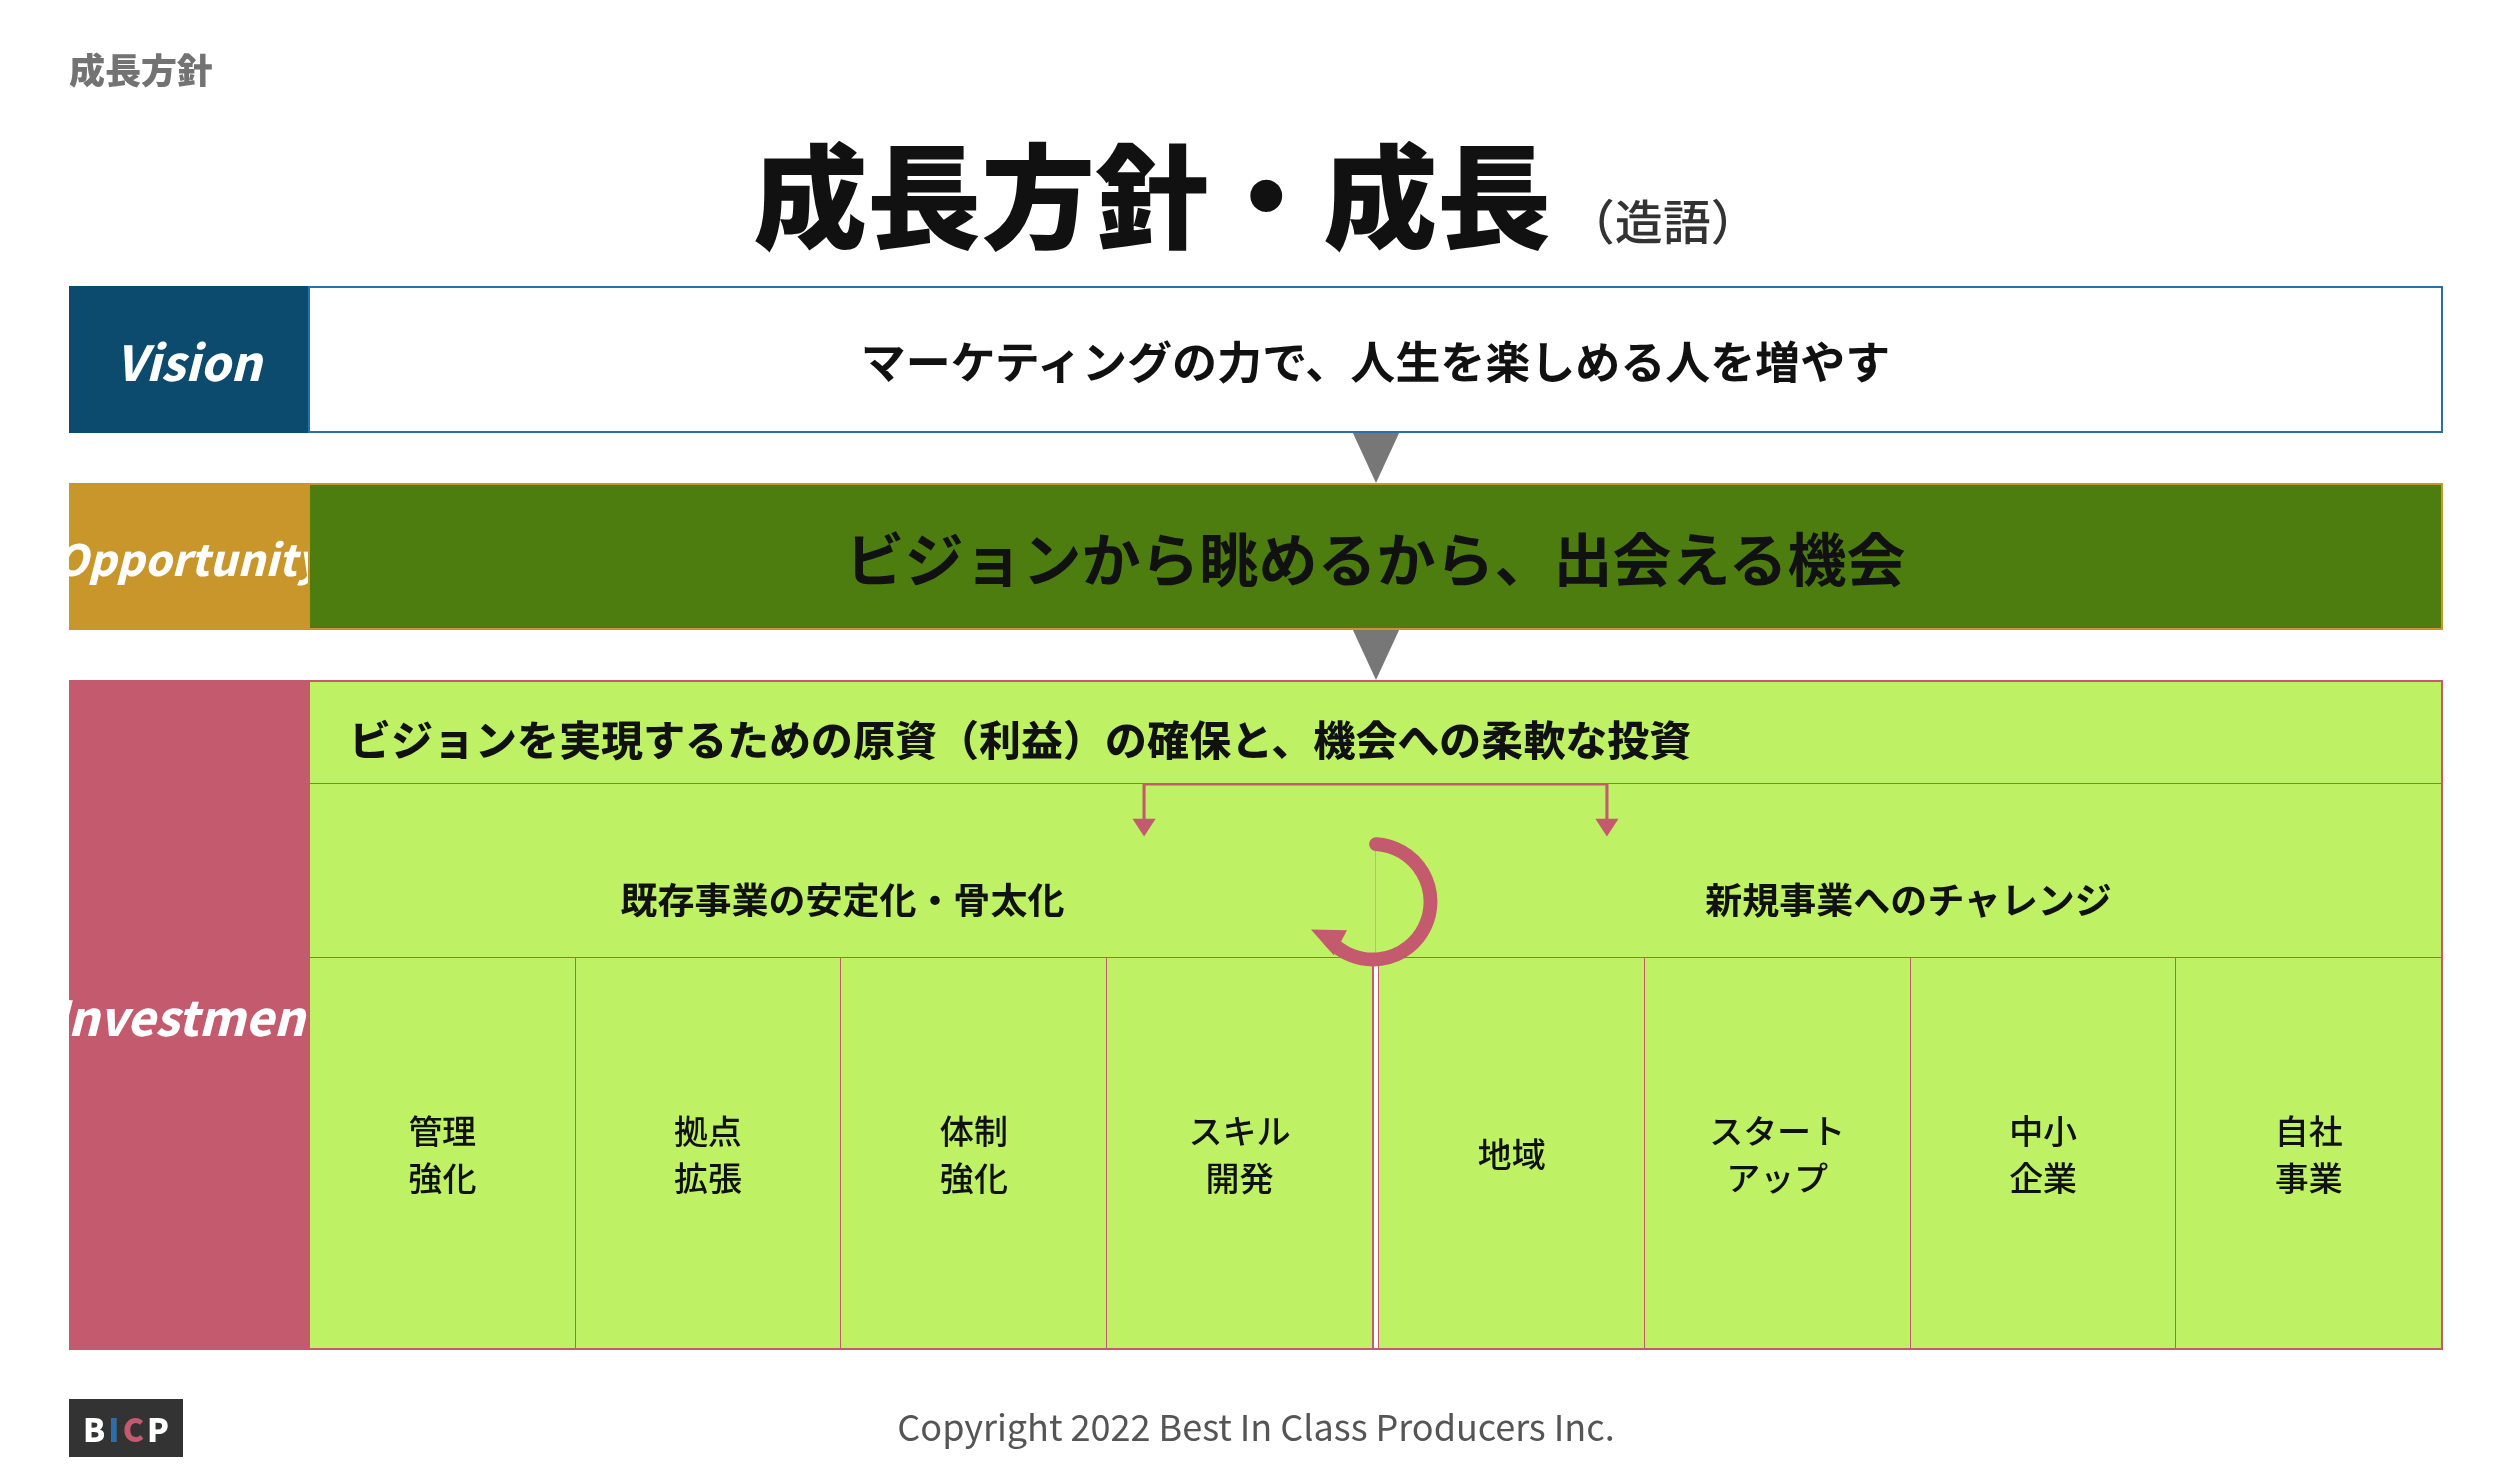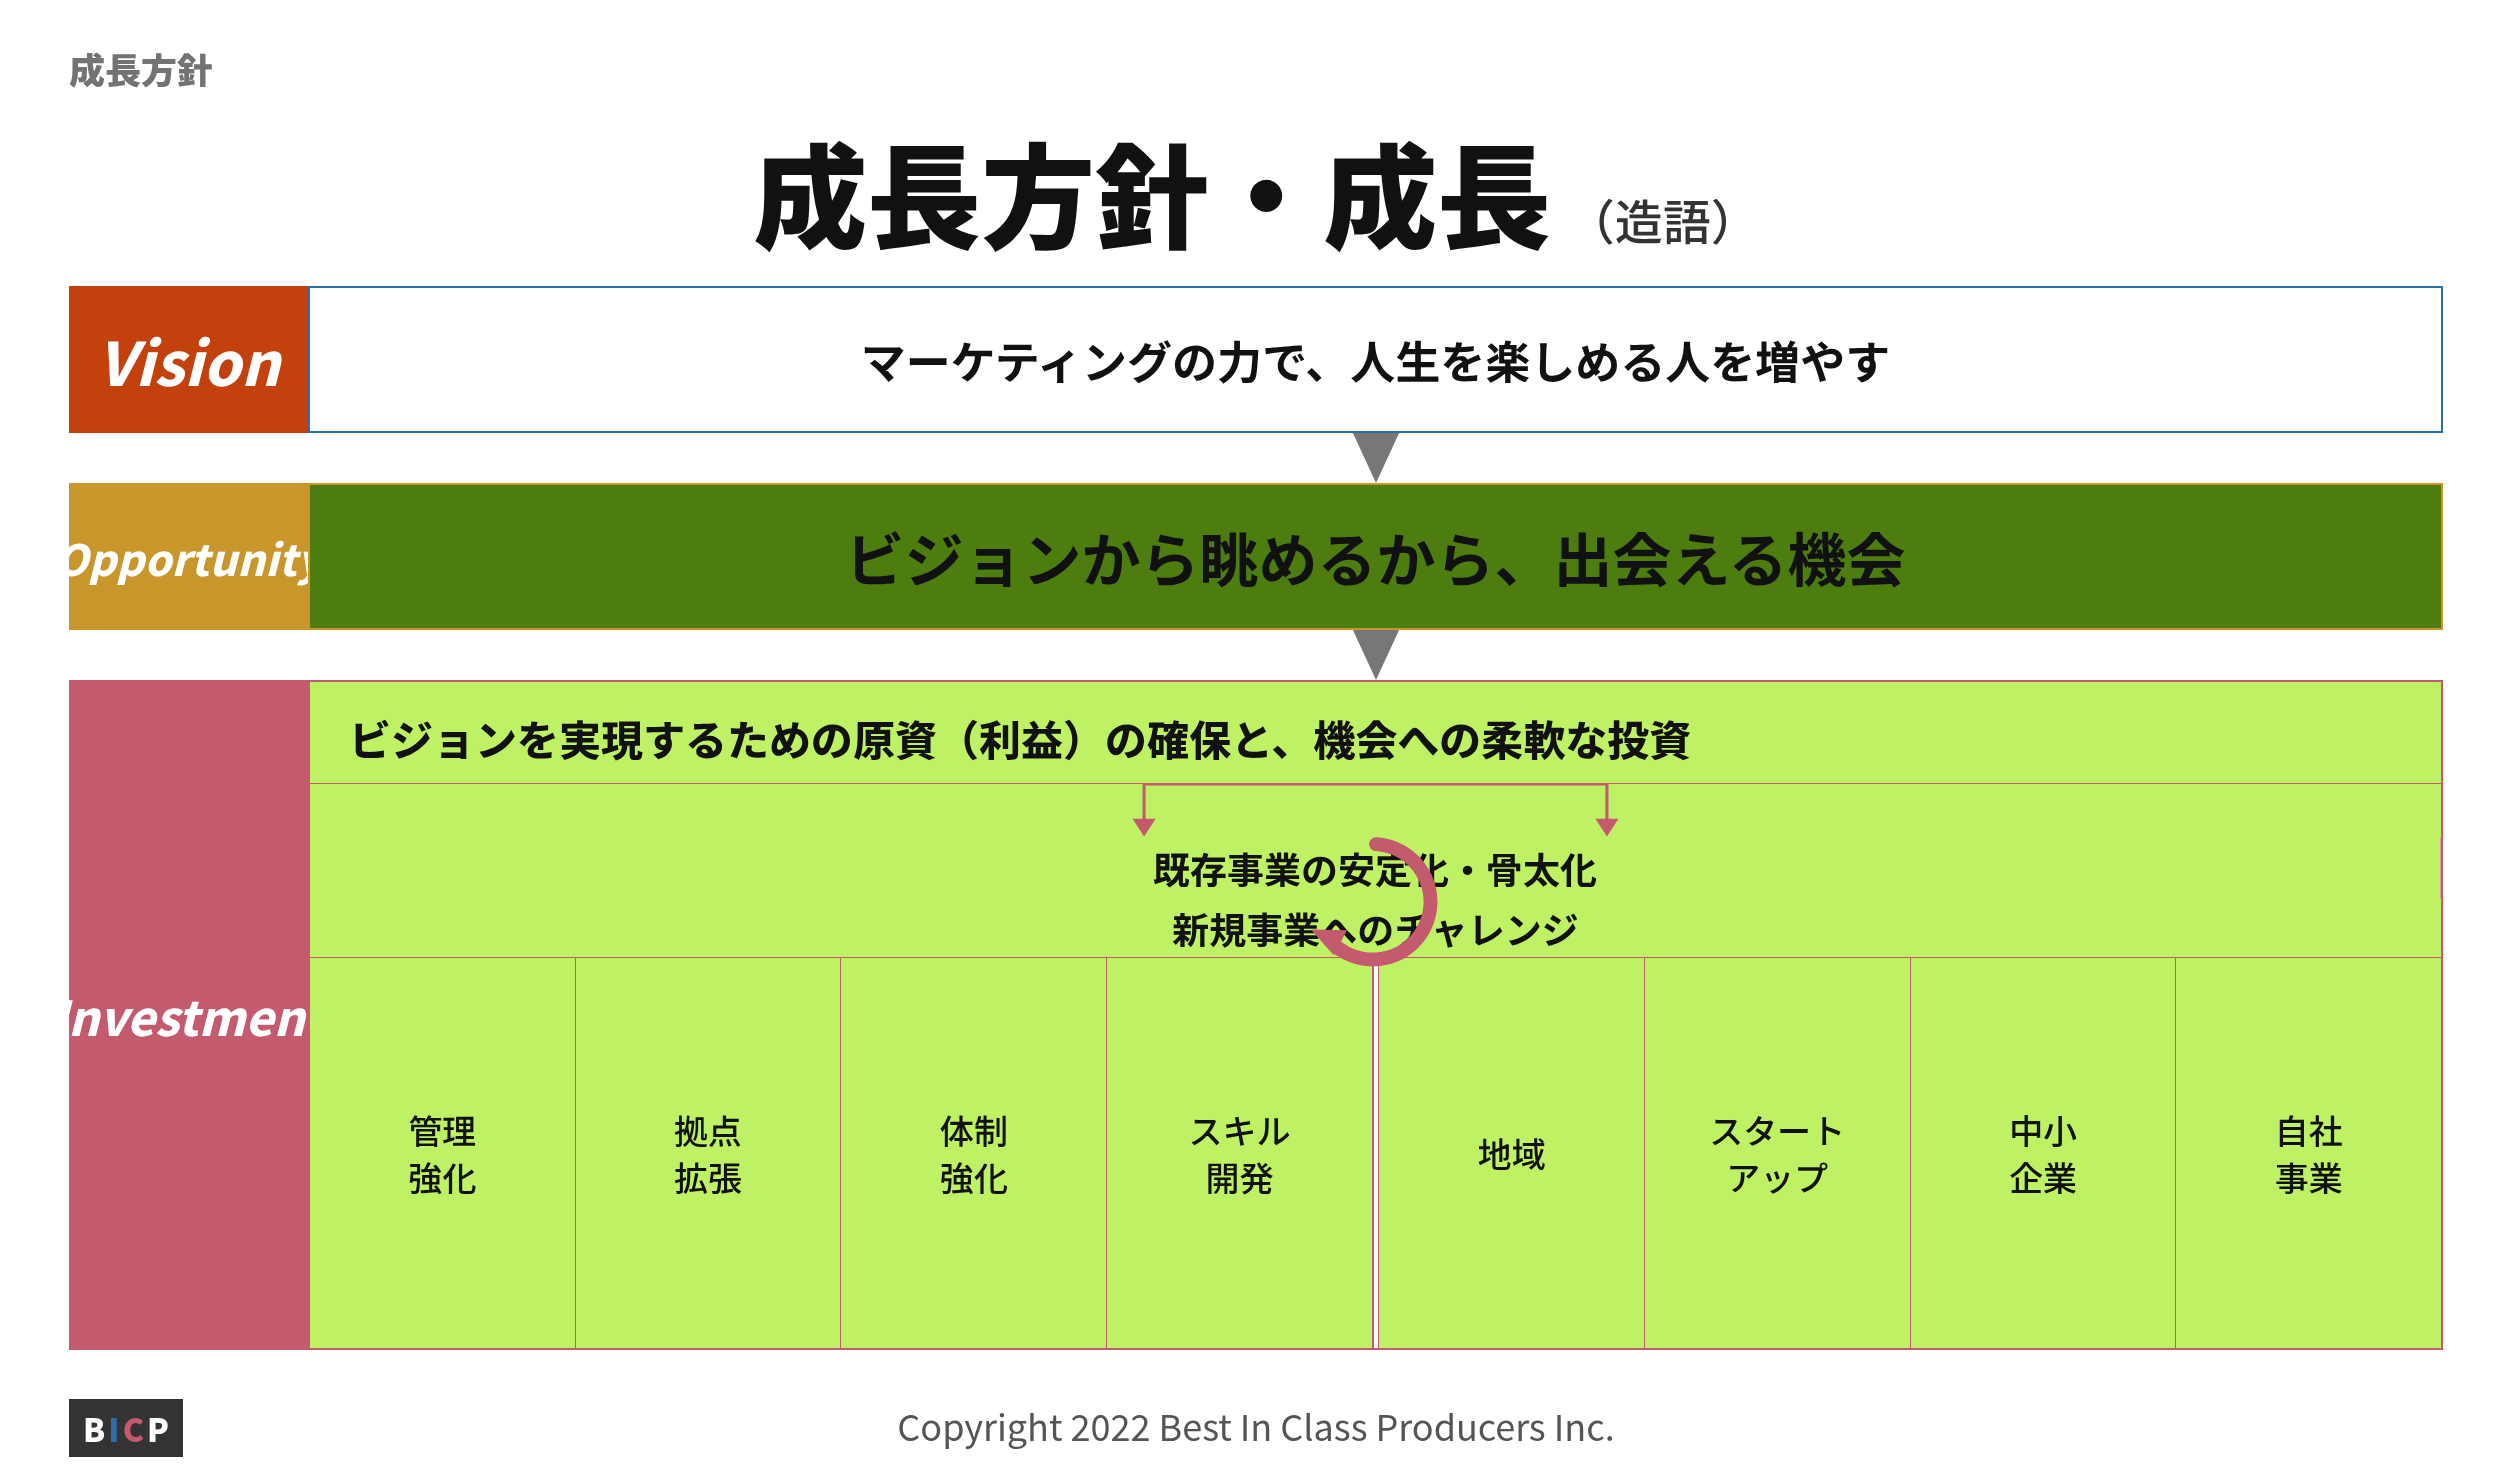--- a/index.html
+++ b/index.html
@@ -57,26 +57,26 @@
     
     .vision-row {
       display: flex;
       flex-direction: row;
       height: 147px;
       flex-shrink: 0;
     }
 
     .vision-label {
       width: 239px;
-      background: #c2410c;
+      background: #0c4a6e;
       display: flex;
       align-items: center;
       justify-content: center;
       color: #ffffff;
-      font-size: 60px;
+      font-size: 48px;
       font-weight: 800;
       font-style: italic;
       flex-shrink: 0;
     }
 
     .vision-content {
       flex: 1;
       border: 2.3px solid #2a6fa8;
       display: flex;
       align-items: center;
@@ -196,21 +196,20 @@
     
     .investment-sub-rows {
       flex: 1;
       display: flex;
       flex-direction: column;
       min-height: 0;
     }
 
     .stabilize-challenge-row {
       display: flex;
-      flex-direction: column;
       border-bottom: 1.5px solid #c45a6e;
       height: 120px;
       flex-shrink: 0;
       position: relative;
     }
 
     .stabilize-cell {
       flex: 1;
       display: flex;
       align-items: center;

